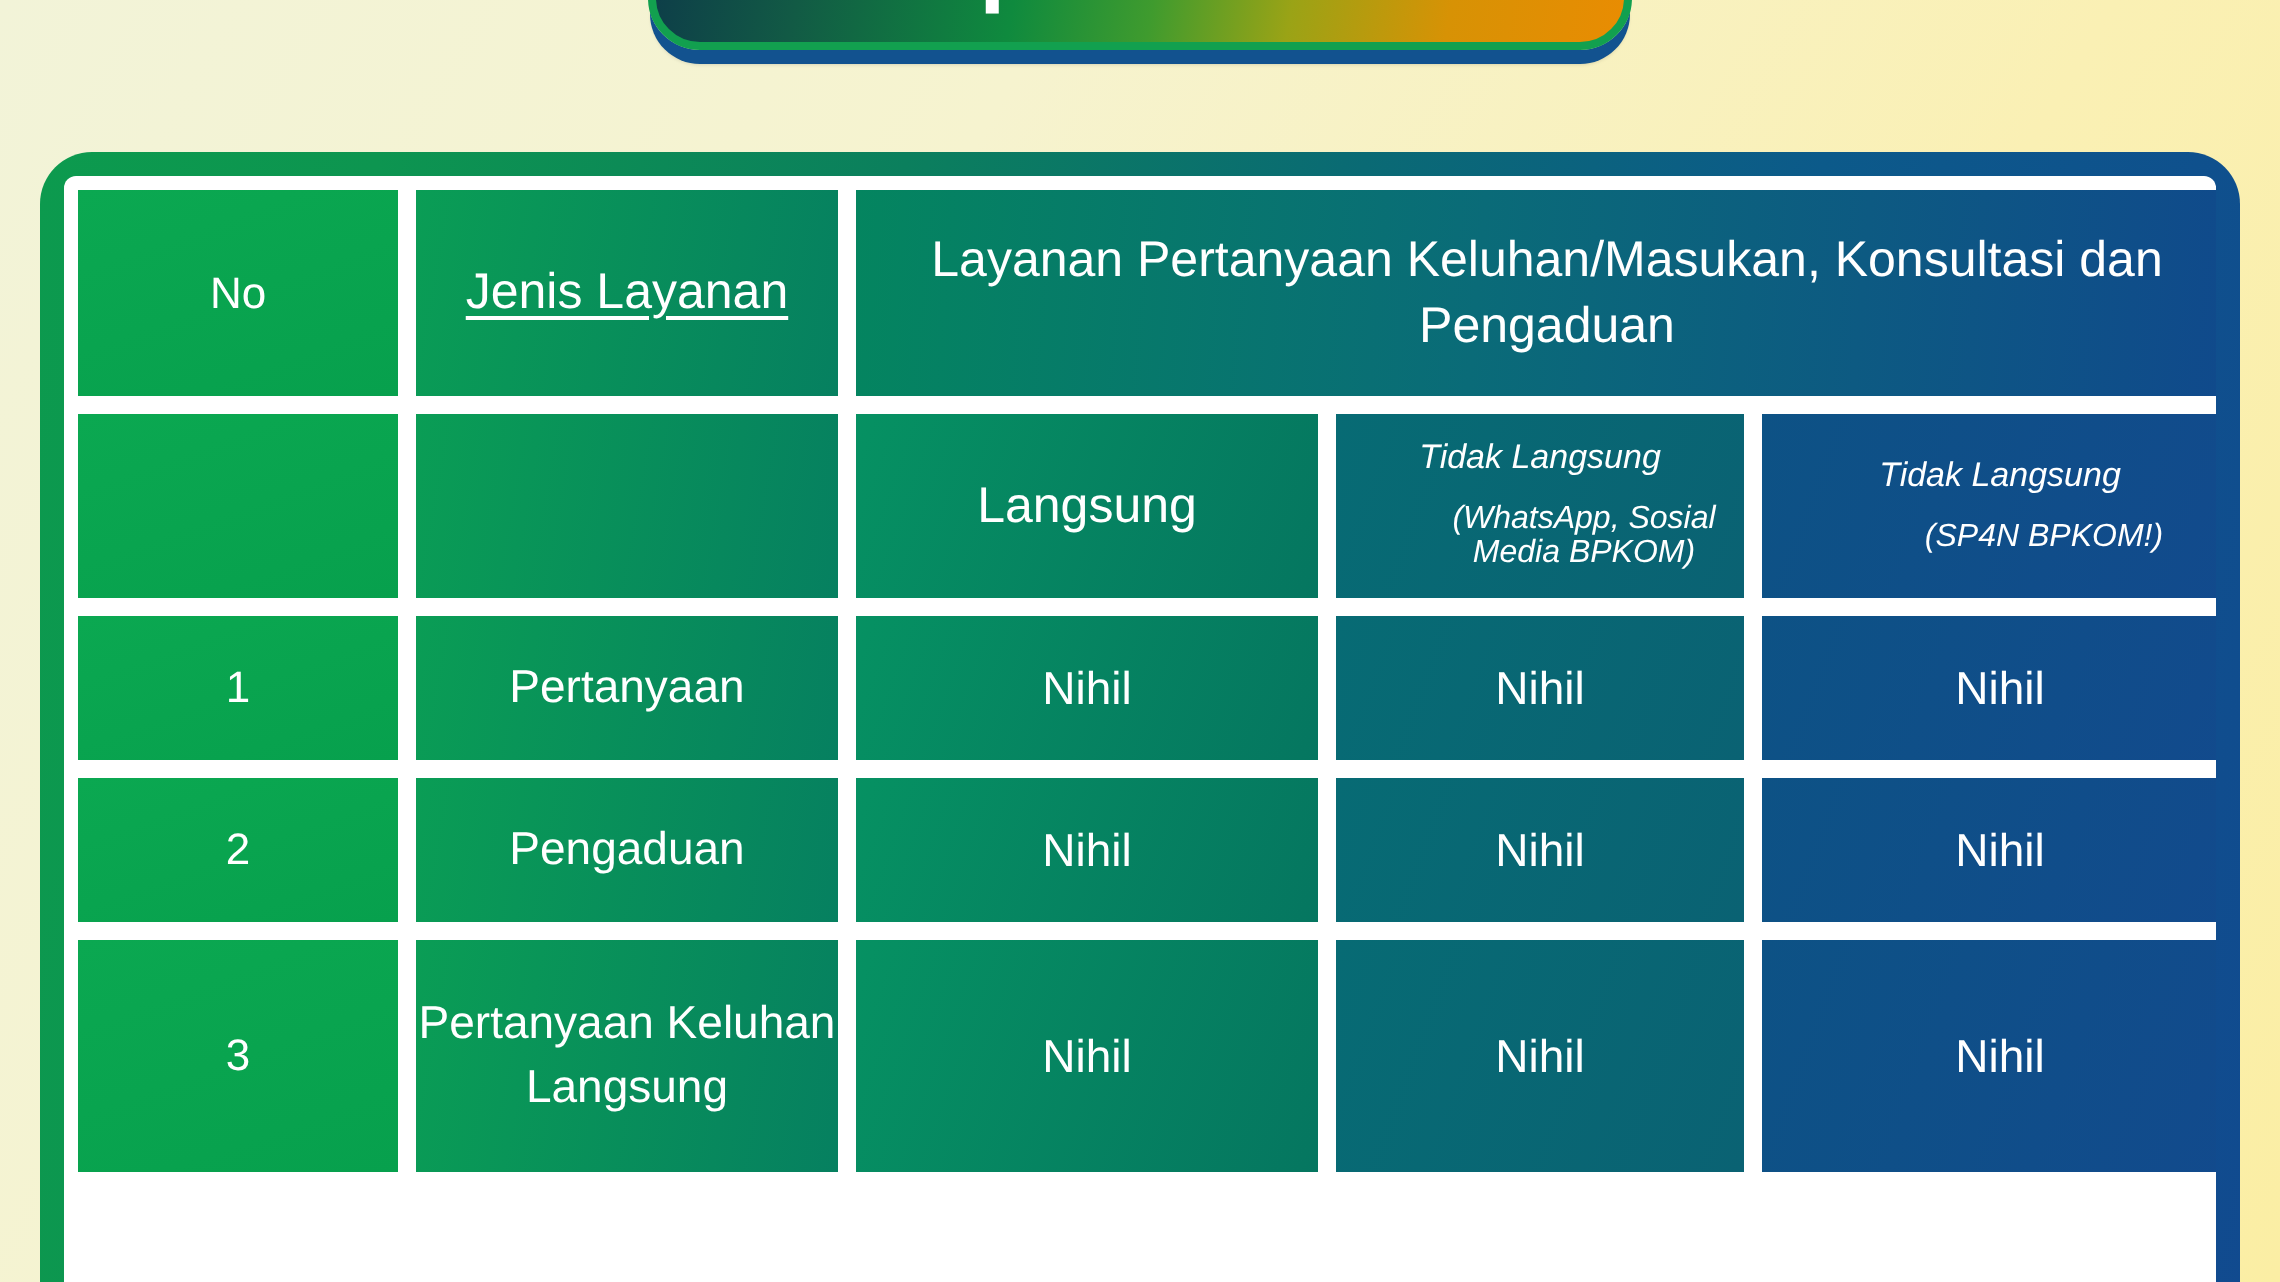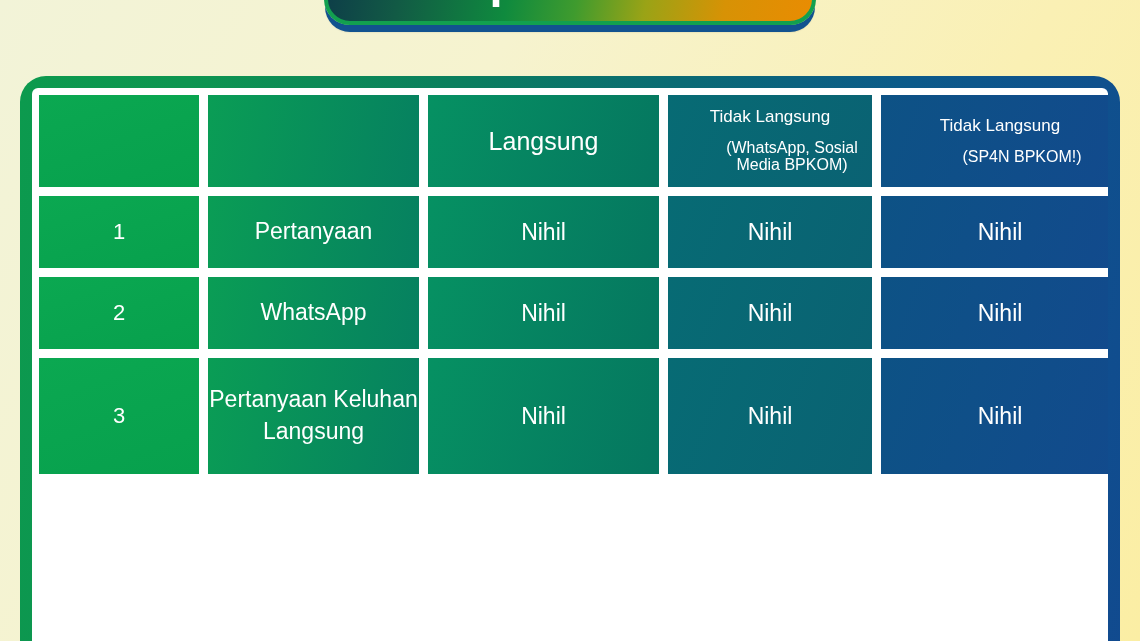--- a/index.html
+++ b/index.html
@@ -100,21 +100,21 @@
   .cell-merged    { background: linear-gradient(95deg, #04855f 0%, #0a6b78 45%, #10498c 100%); }
   .cell-langsung  { background: linear-gradient(110deg, #069162 0%, #057660 100%); }
   .cell-tl1       { background: linear-gradient(110deg, #076b74 0%, #0a6273 100%); }
   .cell-tl2       { background: linear-gradient(110deg, #0d5285 0%, #124a8d 100%); }
 
   
   .h-no      { font-size: 22px; }
   .h-jenis   { font-size: 25px; text-decoration: underline; text-underline-offset: 4px; }
   .h-merged  { font-size: 25px; line-height: 1.32; padding: 8px 26px; }
   .h-lang    { font-size: 25px; }
-  .h-sub     { font-size: 17px; line-height: 1.05; padding: 8px 10px; }
+  .h-sub     { font-size: 17px; line-height: 1.05; padding: 8px 10px; font-style: italic; }
   .h-sub .sub-line-2 { display: block; margin-top: 14px; font-size: 16px; padding-left: 44px; }
 
   .d-num     { font-size: 22px; }
   .d-jenis   { font-size: 23px; line-height: 1.38; padding: 6px 8px; }
   .d-val     { font-size: 23px; }
 
   
   .row-h1 td { height: 107px; }
   .row-h2 td { height: 96px; }
   .row-d  td { height: 76px; }
@@ -134,20 +134,25 @@
     <table class="data-table">
       <colgroup>
         <col class="c-no">
         <col class="c-jenis">
         <col class="c-lang">
         <col class="c-tl1">
         <col class="c-tl2">
       </colgroup>
       <tbody>
 
+        <tr class="row-h1">
+          <td class="cell-no h-no">No</td>
+          <td class="cell-jenis h-jenis">Jenis Layanan</td>
+          <td class="cell-merged h-merged" colspan="3">Layanan Pertanyaan Keluhan/Masukan, Konsultasi dan Pengaduan</td>
+        </tr>
 
         <tr class="row-h2">
           <td class="cell-no"></td>
           <td class="cell-jenis"></td>
           <td class="cell-langsung h-lang">Langsung</td>
           <td class="cell-tl1 h-sub">
             <span>Tidak Langsung</span>
             <span class="sub-line-2">(WhatsApp, Sosial Media BPKOM)</span>
           </td>
           <td class="cell-tl2 h-sub">
@@ -159,21 +164,21 @@
         <tr class="row-d">
           <td class="cell-no d-num">1</td>
           <td class="cell-jenis d-jenis">Pertanyaan</td>
           <td class="cell-langsung d-val">Nihil</td>
           <td class="cell-tl1 d-val">Nihil</td>
           <td class="cell-tl2 d-val">Nihil</td>
         </tr>
 
         <tr class="row-d">
           <td class="cell-no d-num">2</td>
-          <td class="cell-jenis d-jenis">WhatsApp</td>
+          <td class="cell-jenis d-jenis">Pengaduan</td>
           <td class="cell-langsung d-val">Nihil</td>
           <td class="cell-tl1 d-val">Nihil</td>
           <td class="cell-tl2 d-val">Nihil</td>
         </tr>
 
         <tr class="row-d3">
           <td class="cell-no d-num">3</td>
           <td class="cell-jenis d-jenis">Pertanyaan Keluhan Langsung</td>
           <td class="cell-langsung d-val">Nihil</td>
           <td class="cell-tl1 d-val">Nihil</td>

